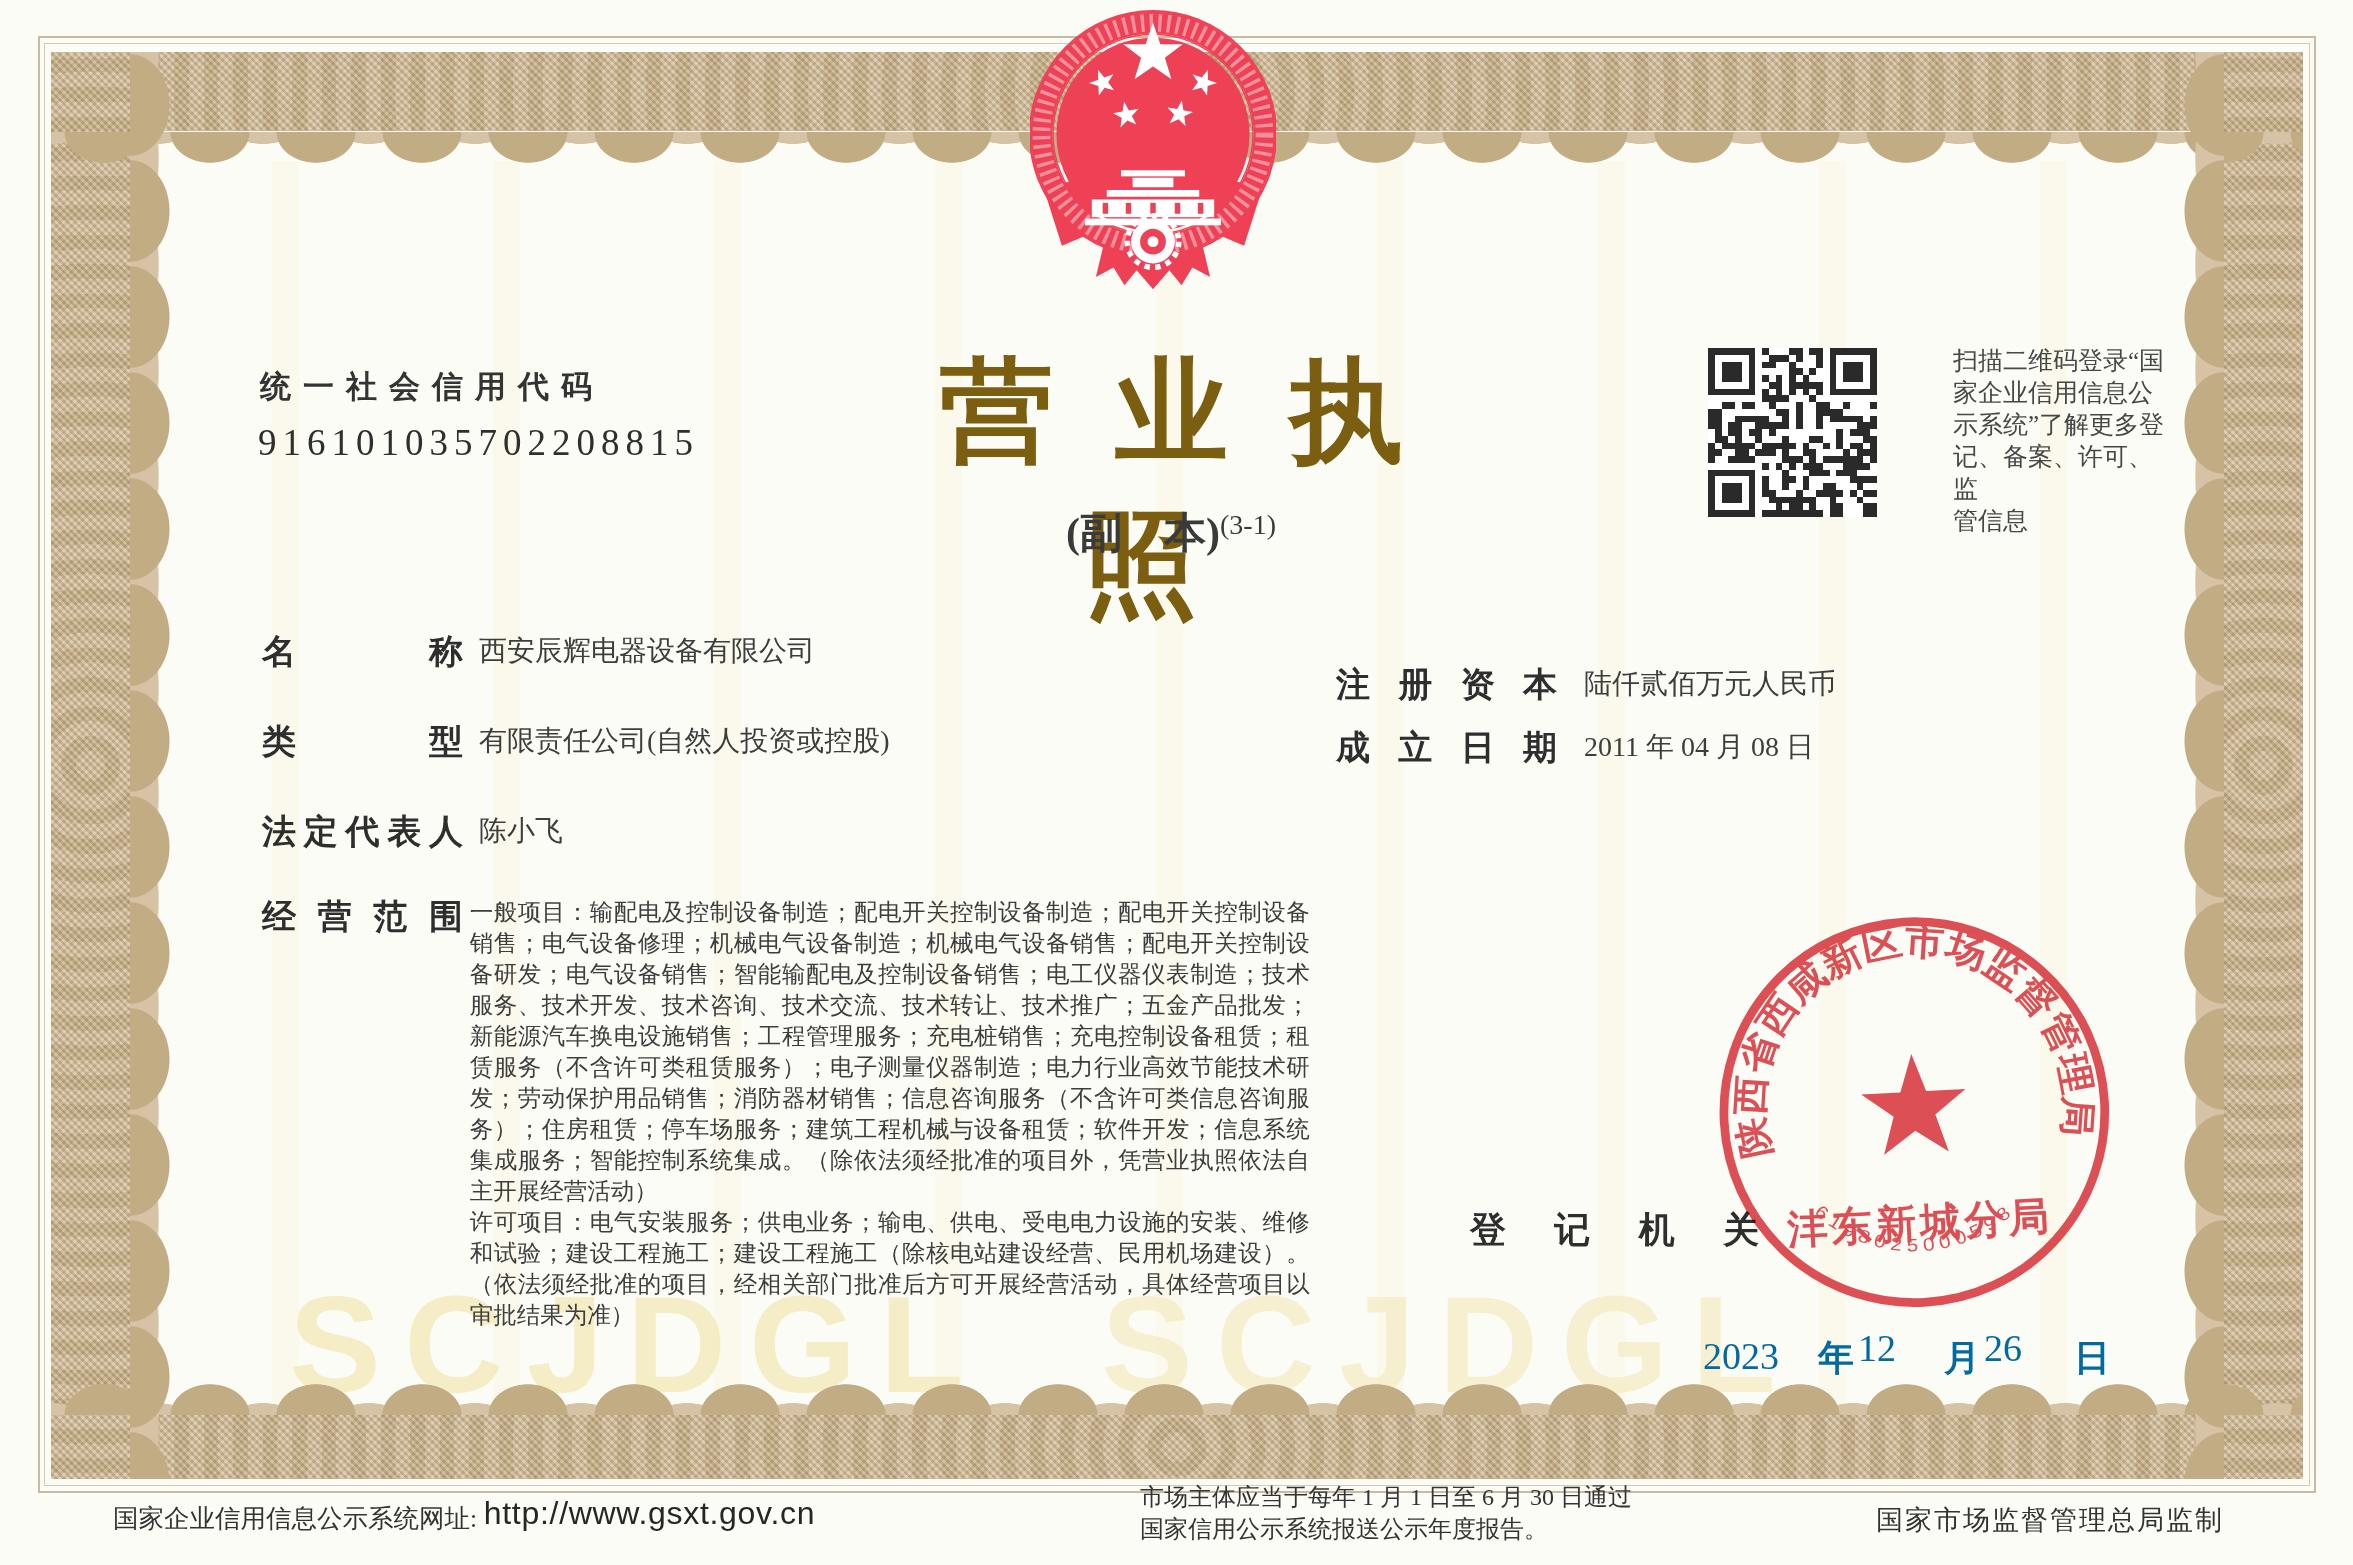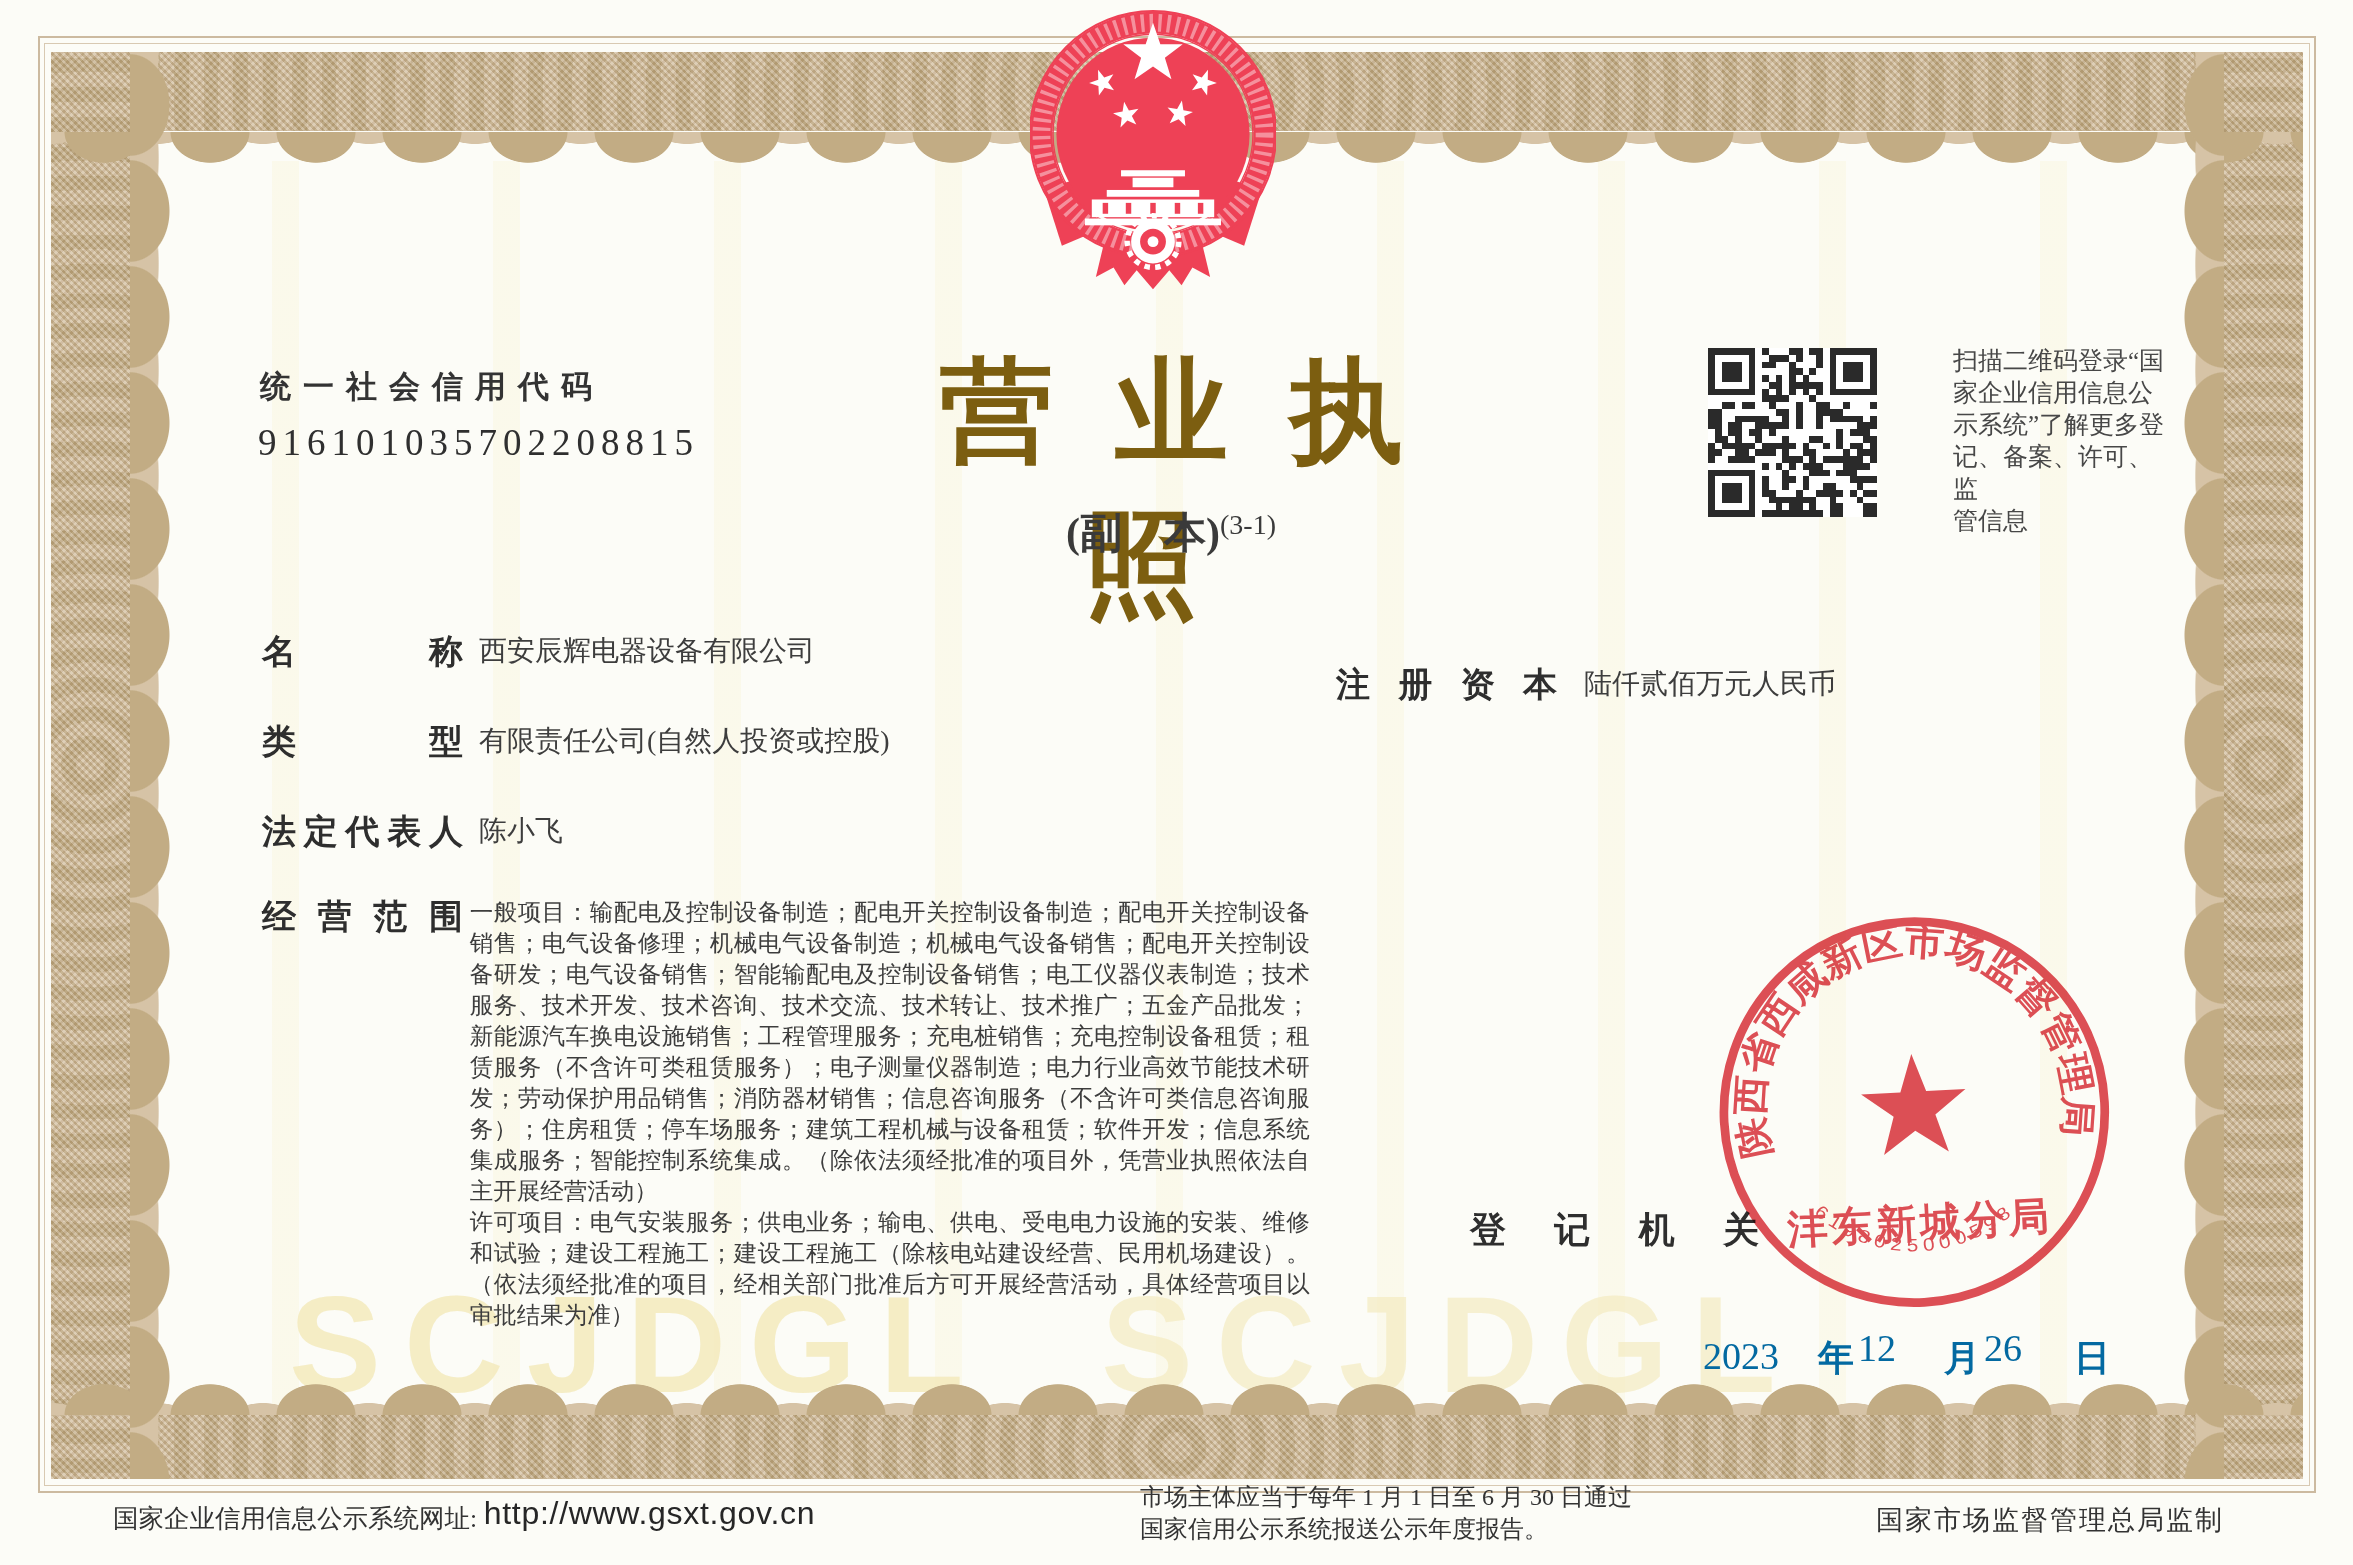--- a/index.html
+++ b/index.html
@@ -404,20 +404,24 @@
     <div class="scope-text">
       <p>一般项目：输配电及控制设备制造；配电开关控制设备制造；配电开关控制设备销售；电气设备修理；机械电气设备制造；机械电气设备销售；配电开关控制设备研发；电气设备销售；智能输配电及控制设备销售；电工仪器仪表制造；技术服务、技术开发、技术咨询、技术交流、技术转让、技术推广；五金产品批发；新能源汽车换电设施销售；工程管理服务；充电桩销售；充电控制设备租赁；租赁服务（不含许可类租赁服务）；电子测量仪器制造；电力行业高效节能技术研发；劳动保护用品销售；消防器材销售；信息咨询服务（不含许可类信息咨询服务）；住房租赁；停车场服务；建筑工程机械与设备租赁；软件开发；信息系统集成服务；智能控制系统集成。（除依法须经批准的项目外，凭营业执照依法自主开展经营活动）</p>
       <p>许可项目：电气安装服务；供电业务；输电、供电、受电电力设施的安装、维修和试验；建设工程施工；建设工程施工（除核电站建设经营、民用机场建设）。（依法须经批准的项目，经相关部门批准后方可开展经营活动，具体经营项目以审批结果为准）</p>
     </div>
   </div>
 
   <div class="row r-right" style="left:1336px;top:665px;">
     <div class="flabel">注册资本</div>
     <div class="fvalue">陆仟贰佰万元人民币</div>
   </div>
+  <div class="row r-right" style="left:1336px;top:728px;">
+    <div class="flabel">成立日期</div>
+    <div class="fvalue">2011 年 04 月 08 日</div>
+  </div>
   <div class="row authority" style="left:1470px;top:1209px;">
     <div class="flabel">登记机关</div>
   </div>
 
   <svg class="seal" width="403" height="409" viewBox="0 0 600 610">
     <defs>
       <path id="arcTop" d="M 88 365 A 225 225 0 1 1 512 365" fill="none"></path>
       <path id="arcBottom" d="M 130 430 A 225 225 0 0 0 470 430" fill="none"></path>
     </defs>
     <circle cx="300" cy="300" r="284" fill="none" stroke="#dd424b" stroke-width="13"></circle>

